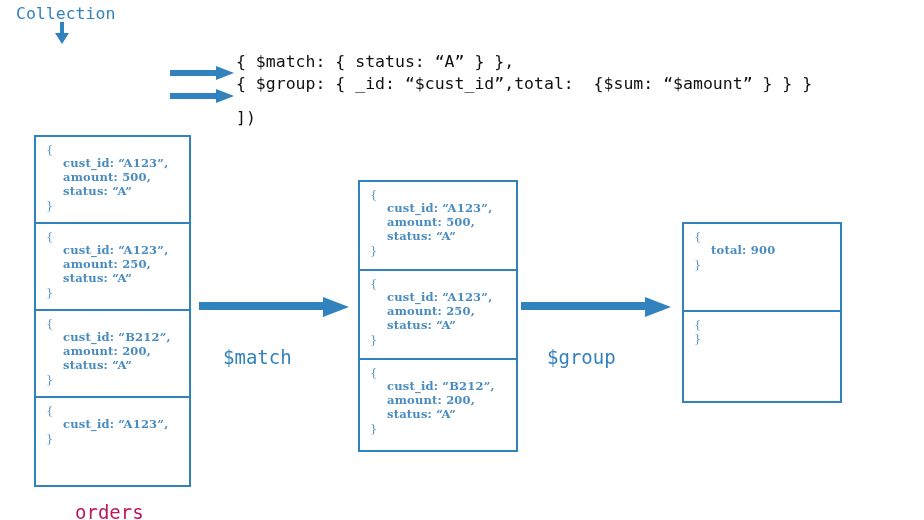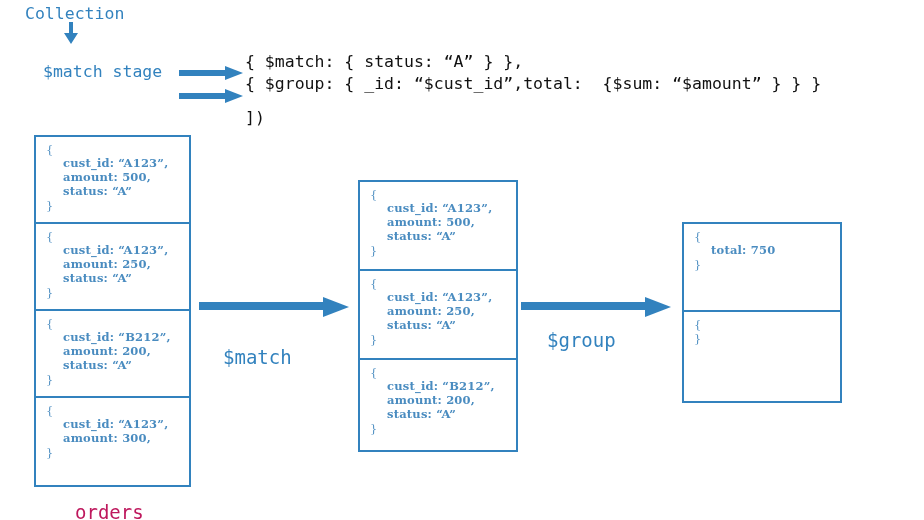--- a/index.html
+++ b/index.html
@@ -15,21 +15,20 @@
     font-family: "DejaVu Sans Mono", monospace;
   }
 
   
   .code-area {
     position: absolute;
     left: 0;
     top: 0;
     width: 736px;
     height: 132px;
-    margin-left: 9px;
   }
   .code-line {
     position: absolute;
     white-space: pre;
     font-family: "DejaVu Sans Mono", monospace;
     font-size: 16.5px;
     color: #111111;
     letter-spacing: 0px;
   }
   .blue-label {
@@ -144,21 +143,21 @@
 
   .pipeline-label {
     position: absolute;
     font-family: "DejaVu Sans Mono", monospace;
     font-size: 19px;
     color: #3282BE;
     white-space: pre;
     margin-top: 33px;
   }
   #match-pipeline-label { left: 223px; top: 313px; }
-  #group-pipeline-label { left: 547px; top: 296px; }
+  #group-pipeline-label { left: 547px; top: 313px; }
 
   
   #orders-caption {
     position: absolute;
     left: 75px;
     top: 501px;
     font-family: "DejaVu Sans Mono", monospace;
     font-size: 19px;
     color: #be185d;
     white-space: pre;
@@ -170,21 +169,20 @@
 
 <div class="code-area">
 
   <div class="code-line blue-label" id="collection-label">Collection</div>
 
   <svg id="down-arrow" viewBox="0 0 20 24">
     <path d="M8 0 L8 11 L3 11 L10 22 L17 11 L12 11 L12 0 Z" fill="#3282BE"></path>
   </svg>
 
 
-  <div class="code-line blue-label" id="match-stage-label">$match stage</div>
 
   <svg class="stage-arrow" id="match-stage-arrow" viewBox="0 0 64 14">
     <rect x="0" y="4" width="48" height="6" fill="#3282BE"></rect>
     <path d="M46 0 L64 7 L46 14 Z" fill="#3282BE"></path>
   </svg>
 
 
   <svg class="stage-arrow" id="group-stage-arrow" viewBox="0 0 64 14">
     <rect x="0" y="4" width="48" height="6" fill="#3282BE"></rect>
     <path d="M46 0 L64 7 L46 14 Z" fill="#3282BE"></path>
@@ -219,21 +217,20 @@
     <div class="doc-line">{</div>
     <div class="doc-line indent">cust_id: “B212”,</div>
     <div class="doc-line indent">amount: 200,</div>
     <div class="doc-line indent">status: “A”</div>
     <div class="doc-line">}</div>
   </div>
 
   <div class="doc-box">
     <div class="doc-line">{</div>
     <div class="doc-line indent">cust_id: “A123”,</div>
-    <div class="doc-line indent">amount: 300,</div>
     <div class="doc-line">}</div>
   </div>
 
 </div>
 
 <div id="orders-caption">orders</div>
 
 <svg class="pipeline-arrow" id="match-pipeline-arrow" viewBox="0 0 150 20">
   <rect x="0" y="5" width="128" height="8" fill="#3282BE"></rect>
   <path d="M124 0 L150 10 L124 20 Z" fill="#3282BE"></path>
@@ -271,21 +268,21 @@
 <svg class="pipeline-arrow" id="group-pipeline-arrow" viewBox="0 0 150 20">
   <rect x="0" y="5" width="128" height="8" fill="#3282BE"></rect>
   <path d="M124 0 L150 10 L124 20 Z" fill="#3282BE"></path>
 </svg>
 <div class="pipeline-label" id="group-pipeline-label">$group</div>
 
 <div class="doc-column" id="group-column">
 
   <div class="doc-box">
     <div class="doc-line">{</div>
-    <div class="doc-line indent">total: 750</div>
+    <div class="doc-line indent">total: 900</div>
     <div class="doc-line">}</div>
   </div>
 
   <div class="doc-box">
     <div class="doc-line">{</div>
     <div class="doc-line">}</div>
   </div>
 
 </div>
 

